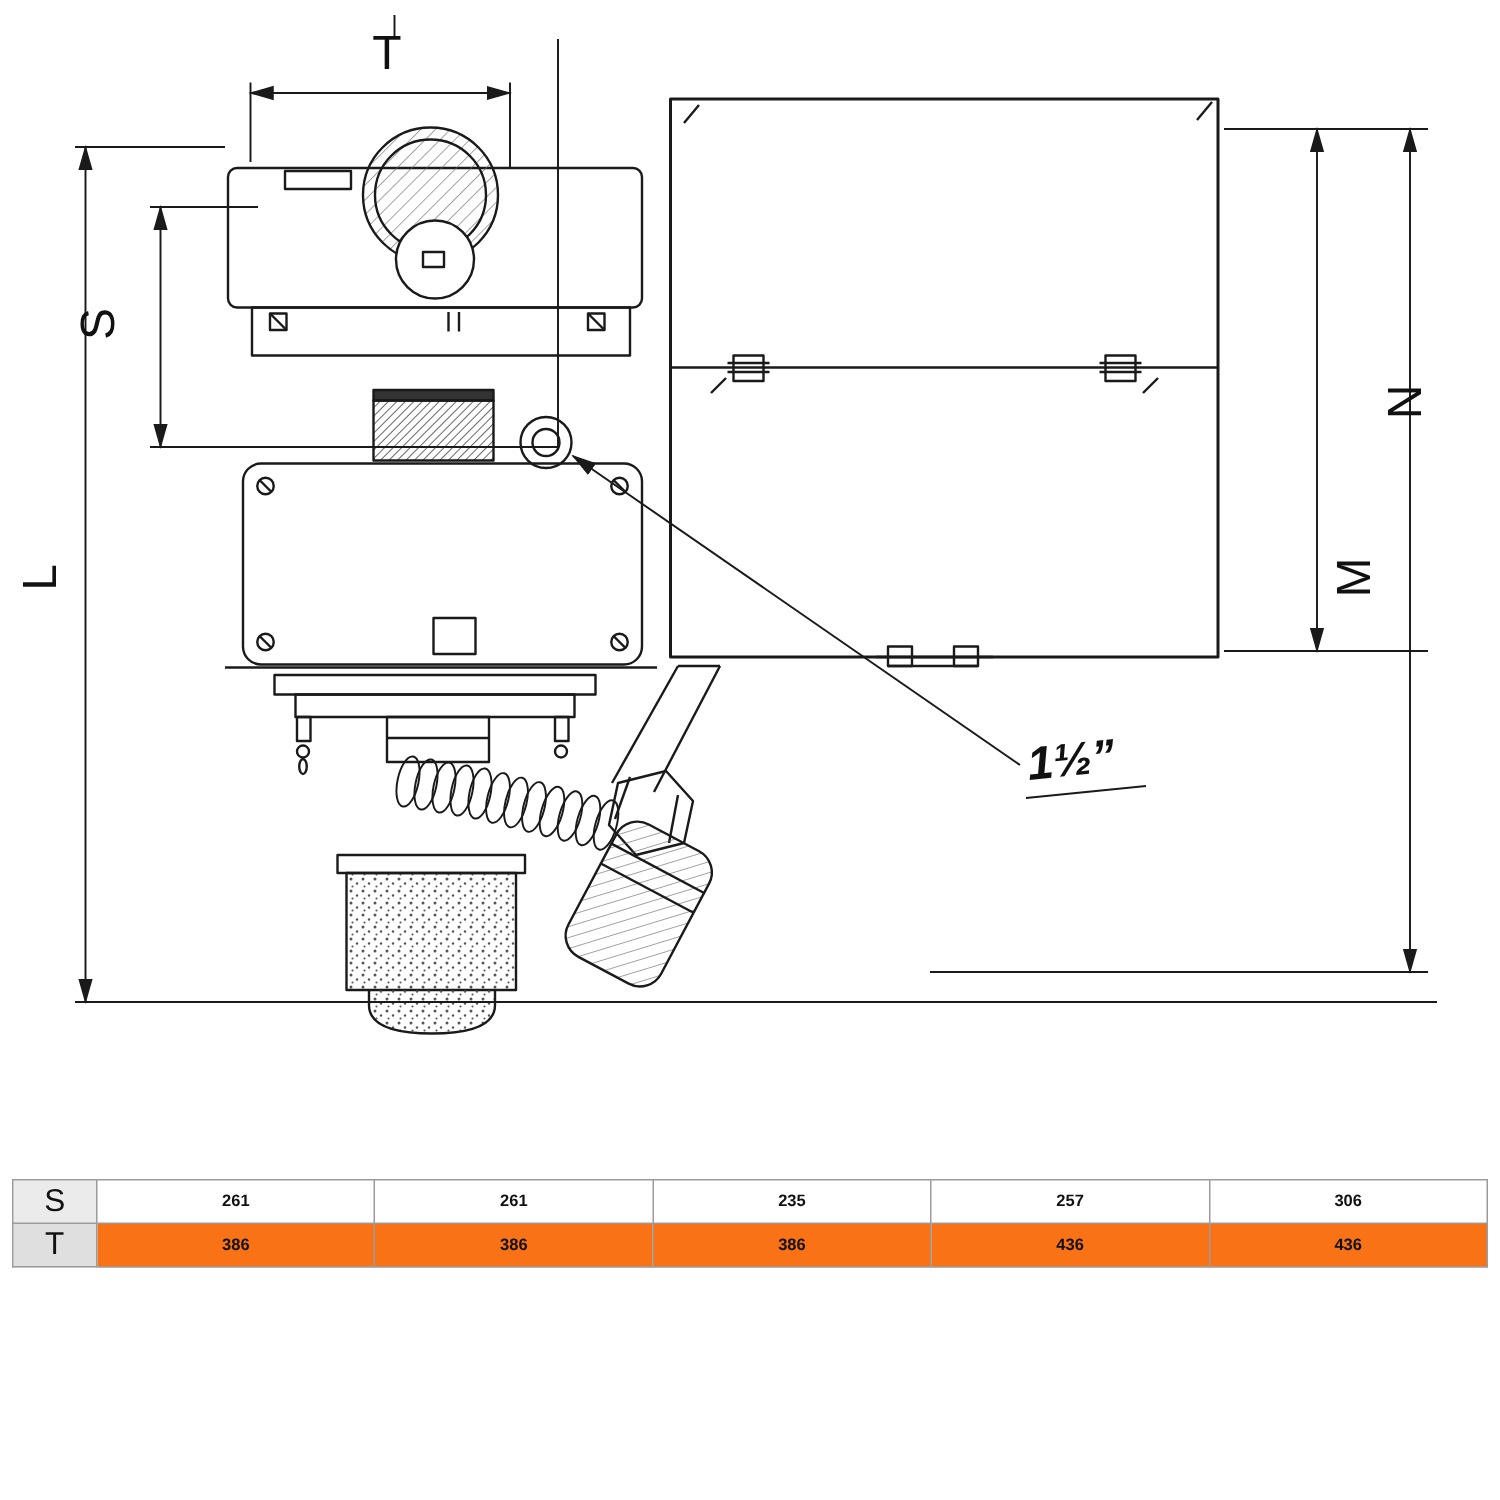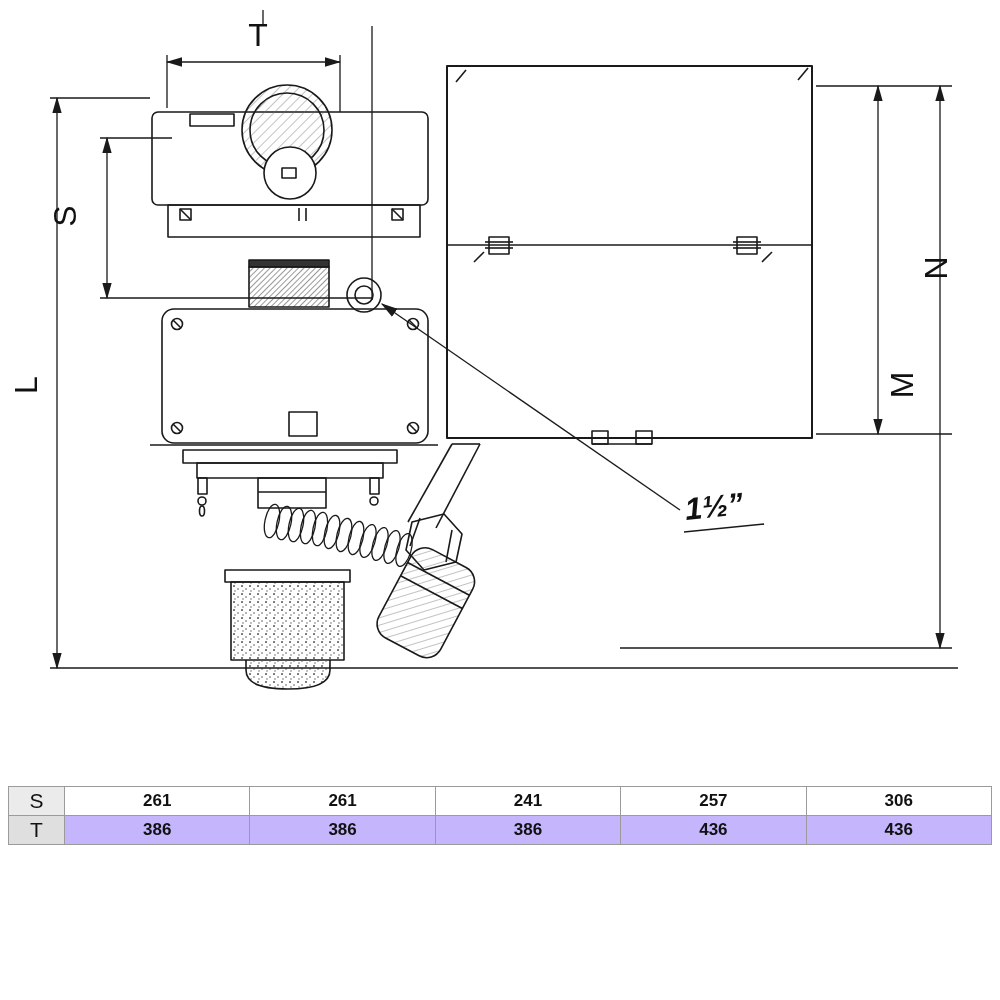--- a/index.html
+++ b/index.html
@@ -5,23 +5,23 @@
   html,body{margin:0;padding:0;background:#fff;}
   body{width:1000px;height:1000px;position:relative;font-family:"Liberation Sans",sans-serif;color:#111;}
   .drawing{position:absolute;top:0;left:0;width:1000px;height:760px;}
   svg text{font-family:"Liberation Sans",sans-serif;fill:#111;}
   .dim-letter{font-size:32px;font-weight:500;}
   .conn-label{font-size:31px;font-weight:600;font-style:italic;}
   .spec-table{position:absolute;left:8px;right:8px;top:786px;}
   .spec-table table{width:100%;border-collapse:collapse;table-layout:fixed;}
   .spec-table th,.spec-table td{border:1px solid #9b9b9b;height:28px;text-align:center;vertical-align:middle;padding:0;}
   .spec-table th{width:55px;background:#ebebeb;font-weight:400;font-size:21px;}
-  .spec-table td{font-weight:700;font-size:17px;background:#fff;}
+  .spec-table td{font-weight:700;font-size:11px;background:#fff;}
   .spec-table tr.row-t th{background:#dfdfdf;}
-  .spec-table tr.row-t td{background:#c4b5fd;}
+  .spec-table tr.row-t td{background:#f97316;}
 </style>
 </head>
 <body>
 
 <div class="drawing">
 <svg viewBox="0 0 1000 760" width="1000" height="760">
   <defs>
     <marker id="arw" viewBox="0 0 12 8" refX="11" refY="4" markerWidth="13" markerHeight="9" orient="auto-start-reverse">
       <path d="M0,0.6 L12,4 L0,7.4 Z" fill="#1a1a1a"></path>
     </marker>
@@ -205,21 +205,21 @@
 </svg>
 </div>
 
 <div class="spec-table">
   <table>
     <tbody>
         <tr class="row-s">
       <th>S</th>
       <td>261</td>
       <td>261</td>
-      <td>241</td>
+      <td>235</td>
       <td>257</td>
       <td>306</td>
     </tr>
     <tr class="row-t">
       <th>T</th>
       <td>386</td>
       <td>386</td>
       <td>386</td>
       <td>436</td>
       <td>436</td>

